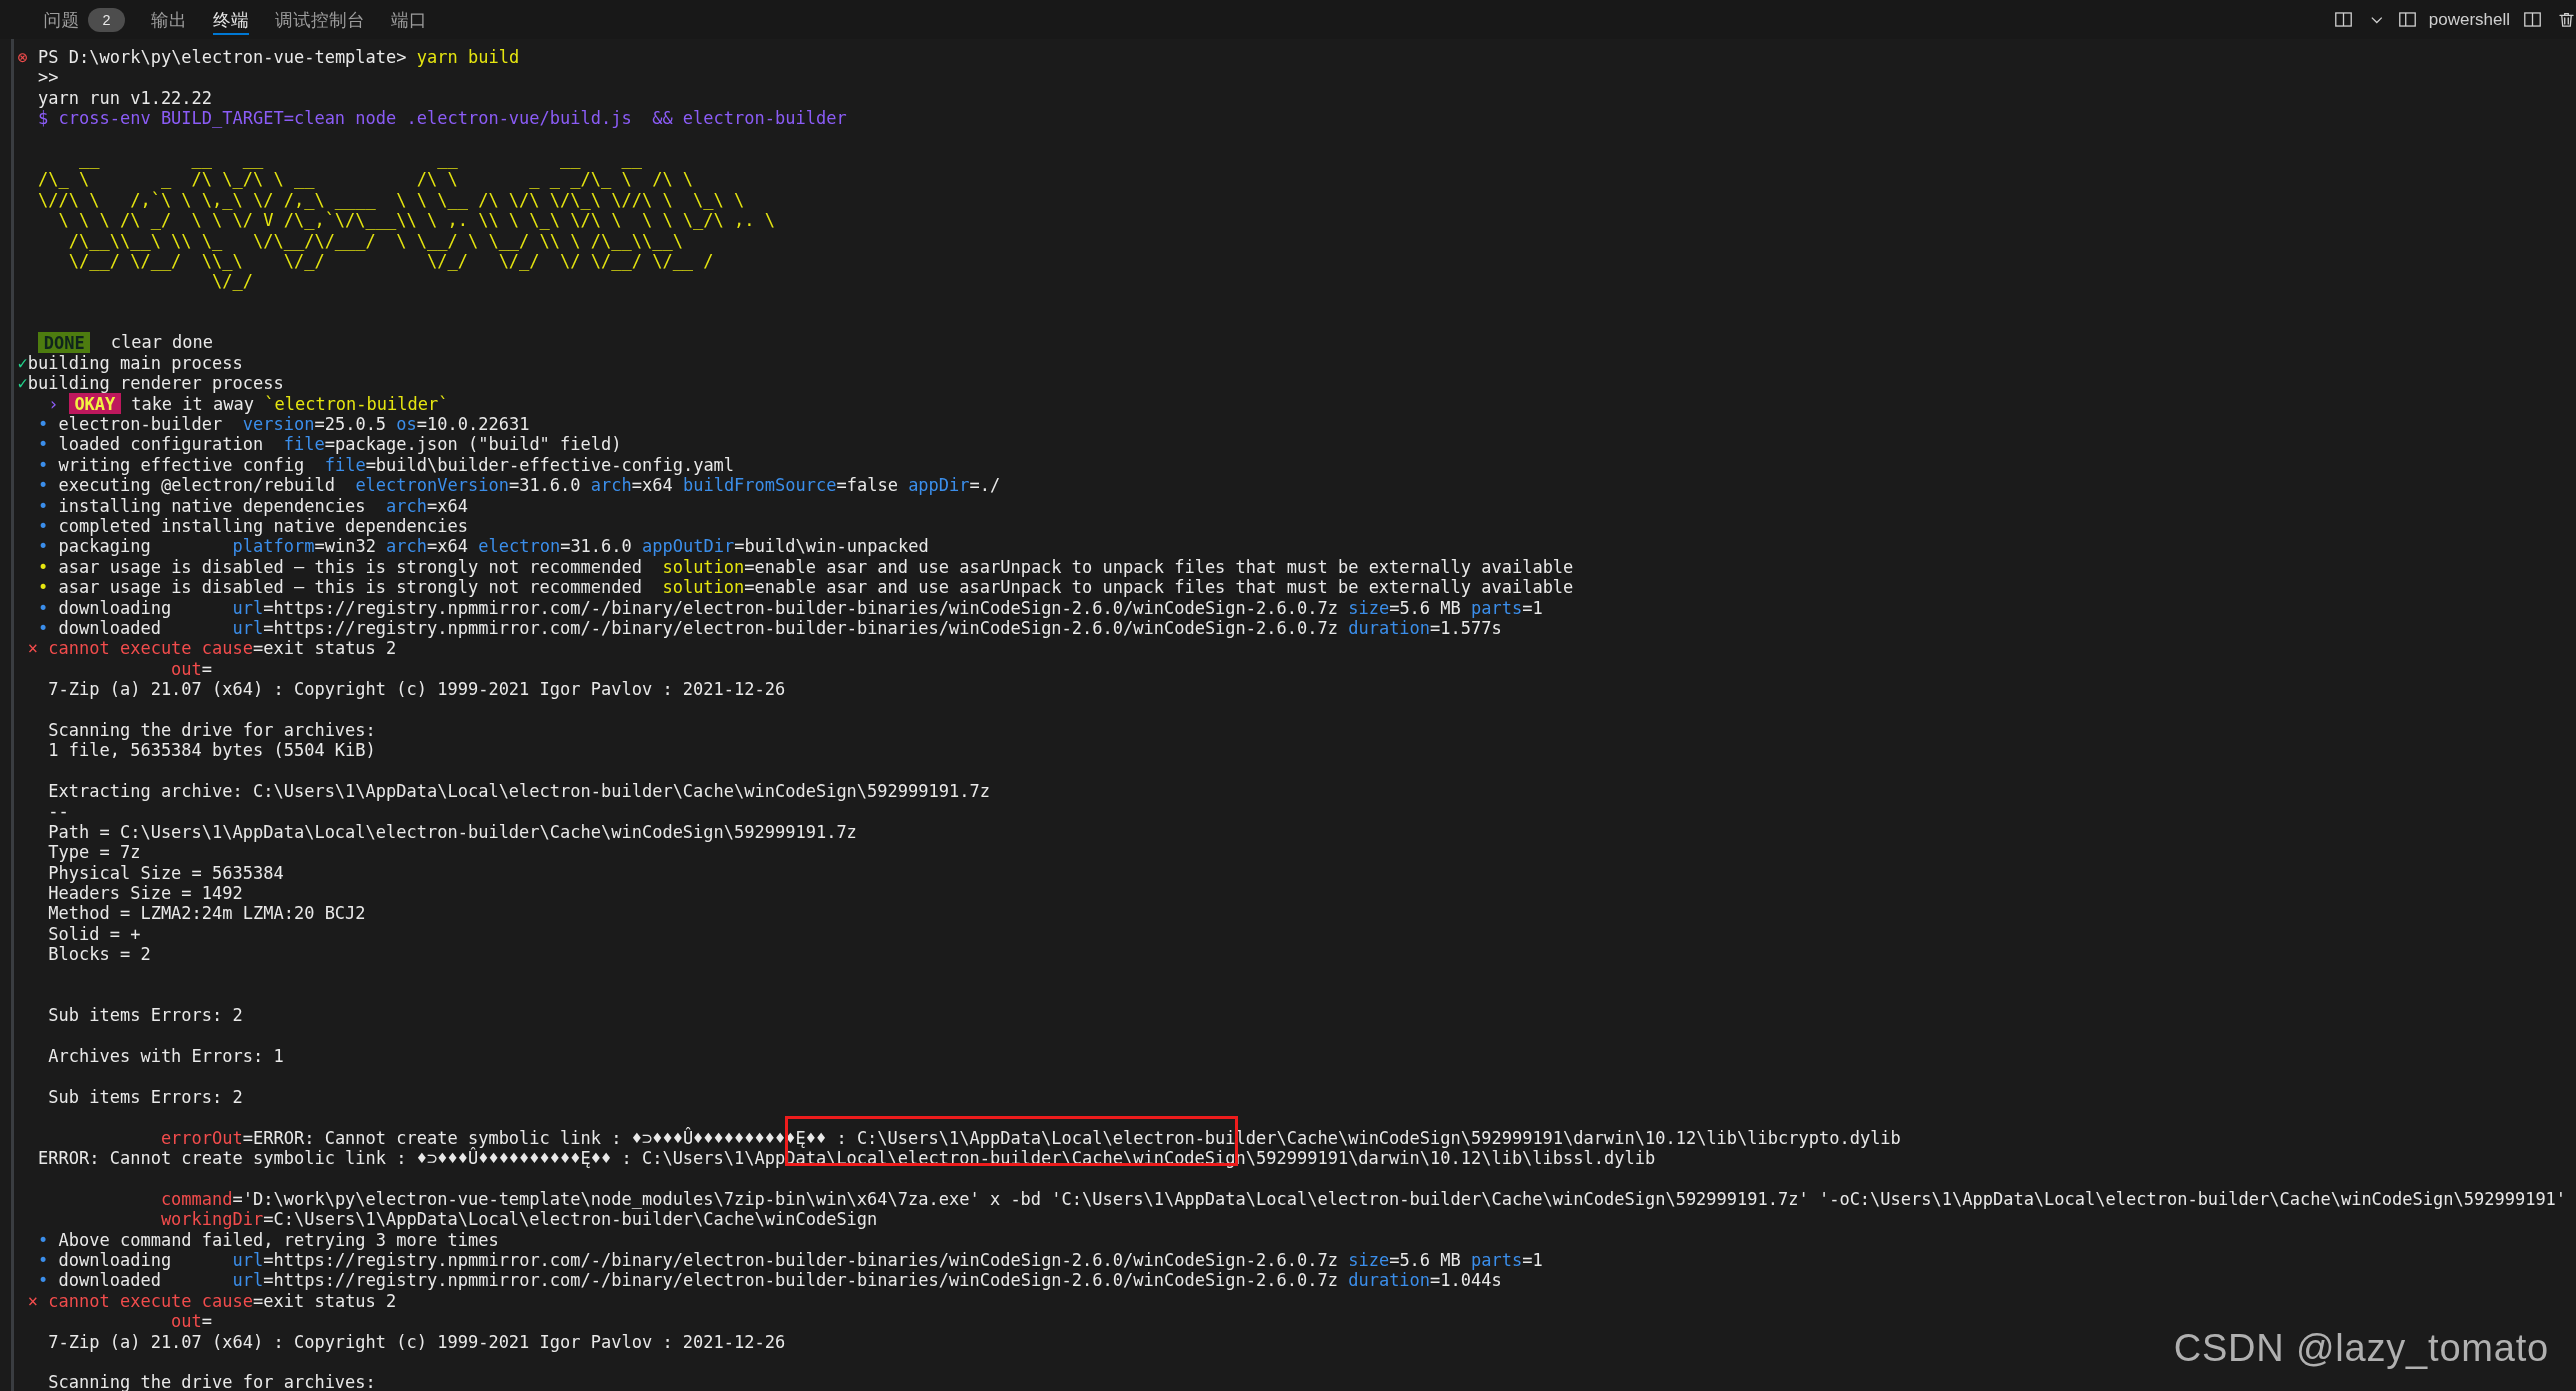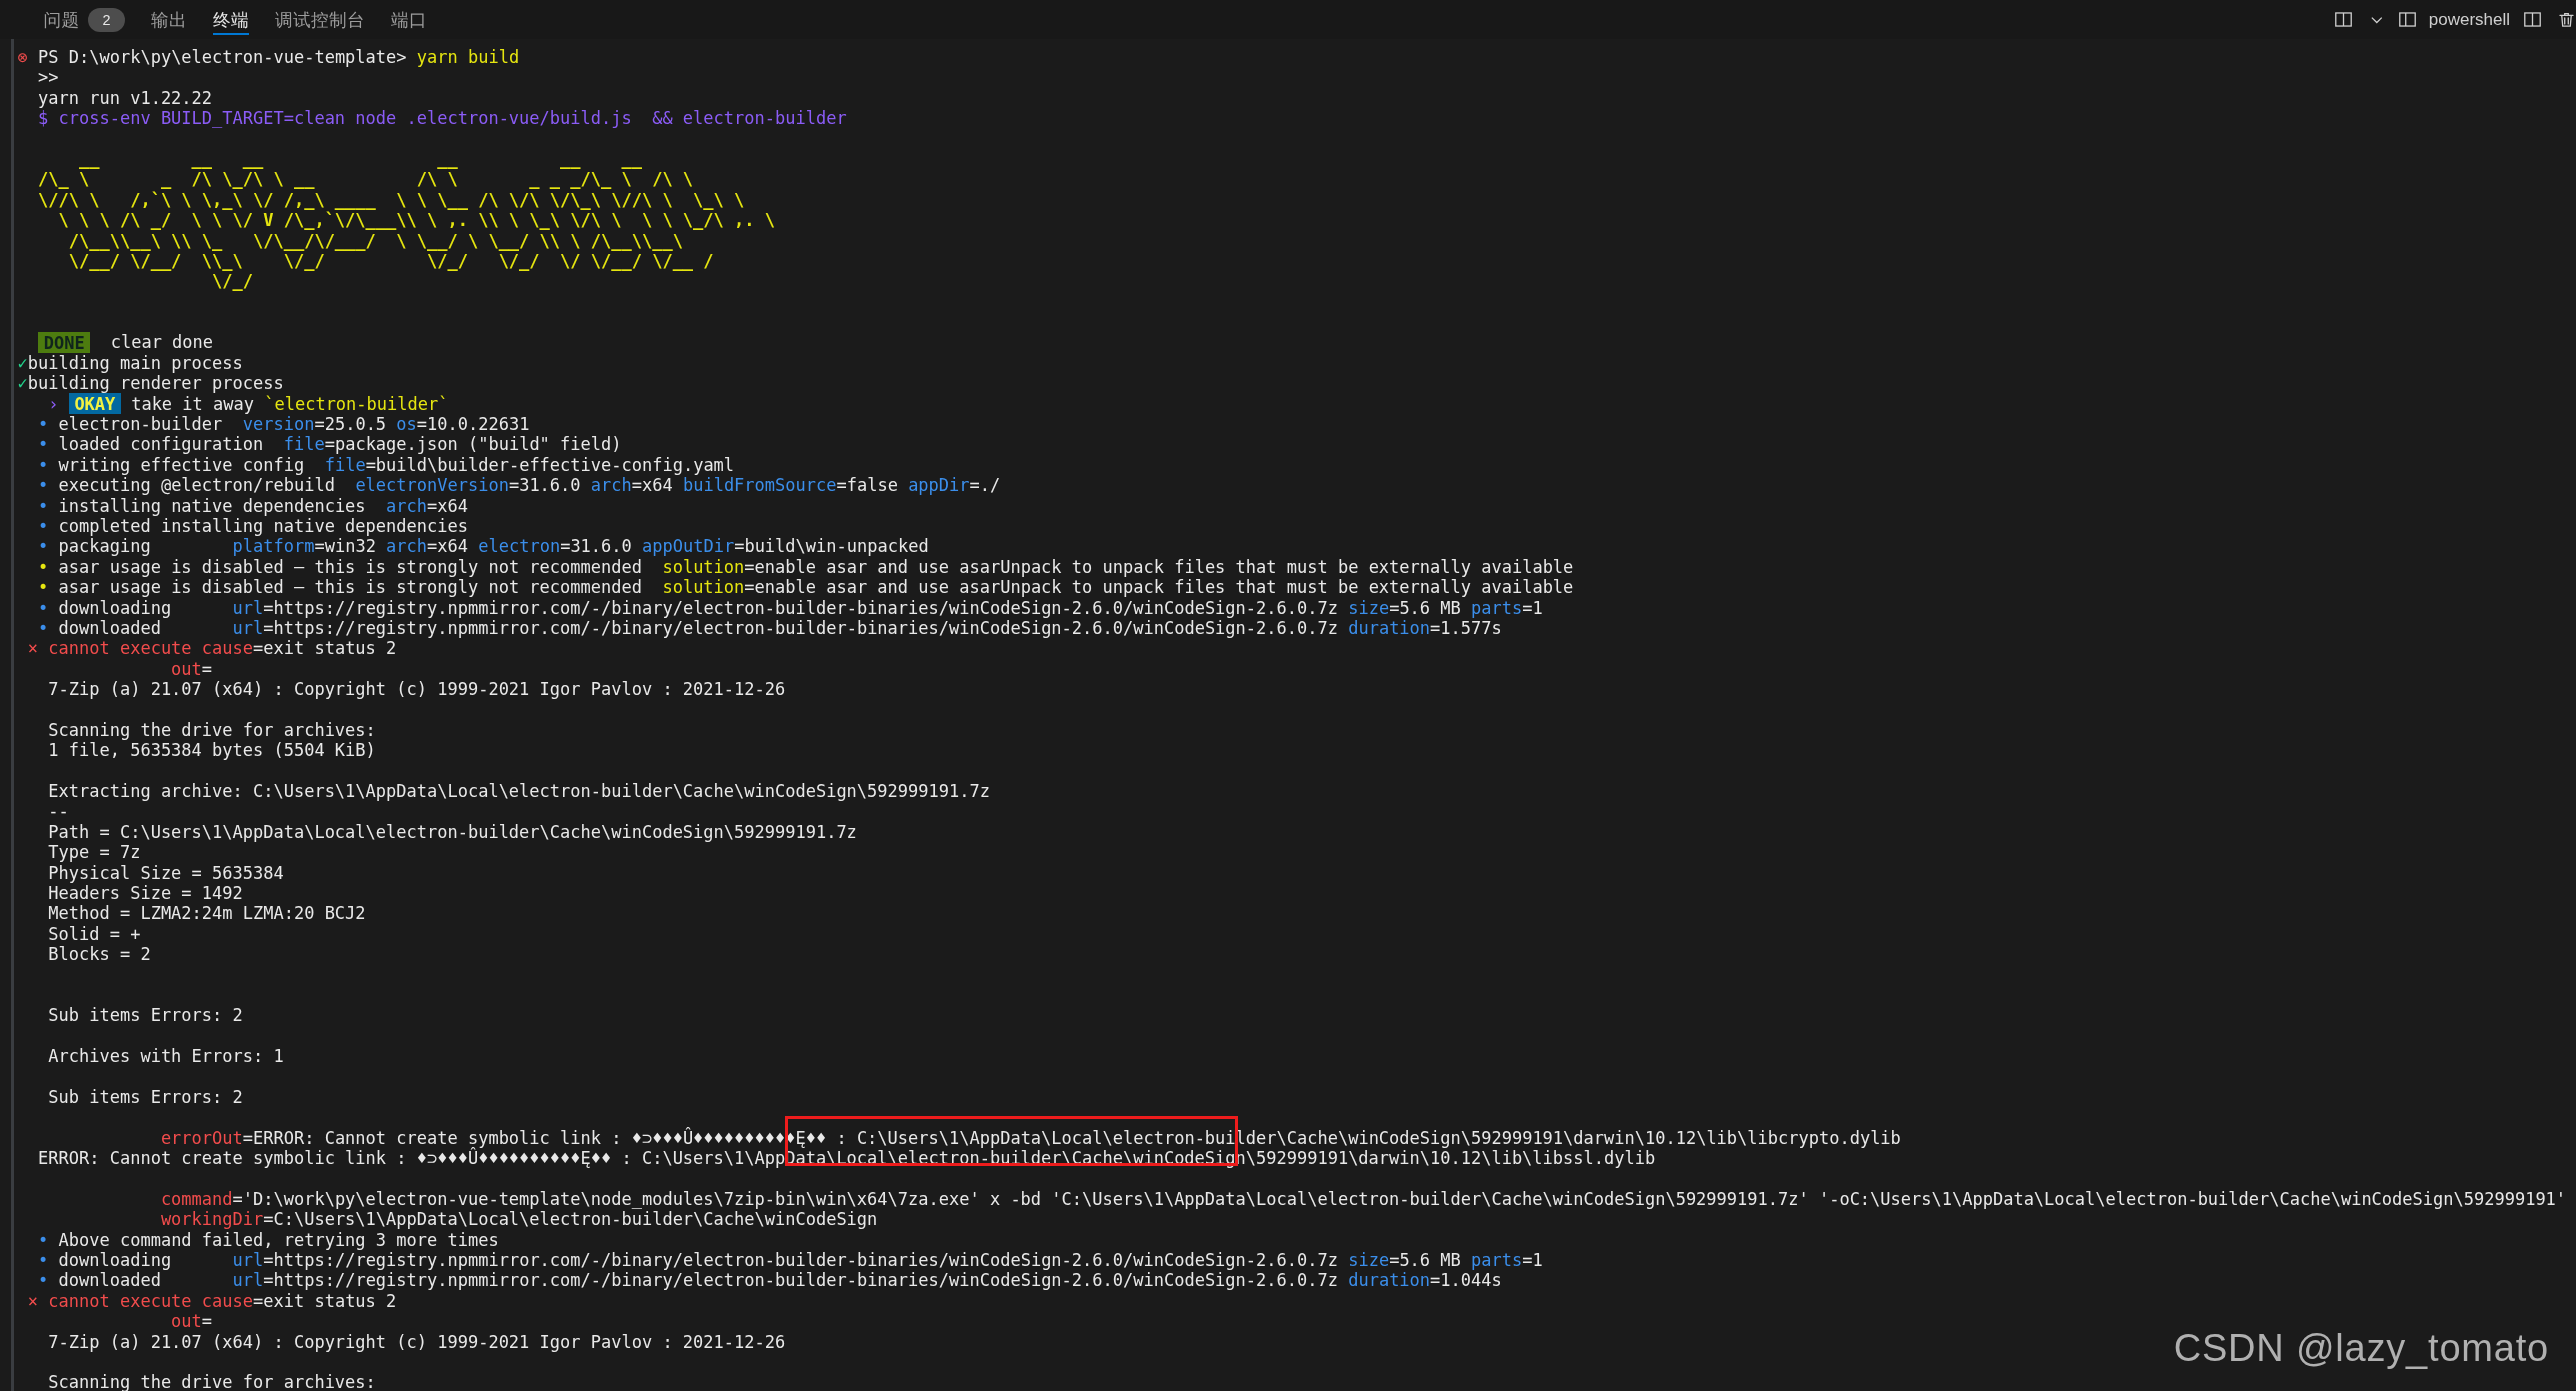--- a/index.html
+++ b/index.html
@@ -64,23 +64,23 @@
   .c-bright{color:#e9e9e9;}
   .c-yellow{color:#e5e510;}
   .c-blue{color:#3b8eea;}
   .c-red{color:#f14c4c;}
   .c-green{color:#23d18b;}
   .c-grey{color:#8b5cf6;}
   .badge-done{
     background:#4d7c0f;color:#10251c;padding:0.8px 5.6px;font-weight:bold;
   }
   .badge-okay{
-    background:#0369a1;color:#f2f242;padding:0.8px 5.6px;font-weight:bold;
+    background:#be185d;color:#f2f242;padding:0.8px 5.6px;font-weight:bold;
   }
-  .ascii{color:#e5e510;font-weight:bold;}
+  .ascii{color:#e5e510;}
   
   #red-box{
     position:absolute;border:3.2px solid #ee1c1c;
     left:785px;top:1116px;width:453px;height:50px;
     pointer-events:none;box-sizing:border-box;
   }
   
   #watermark{
     position:absolute;right:27px;bottom:21px;
     font-family:"Liberation Sans","DejaVu Sans",sans-serif;

